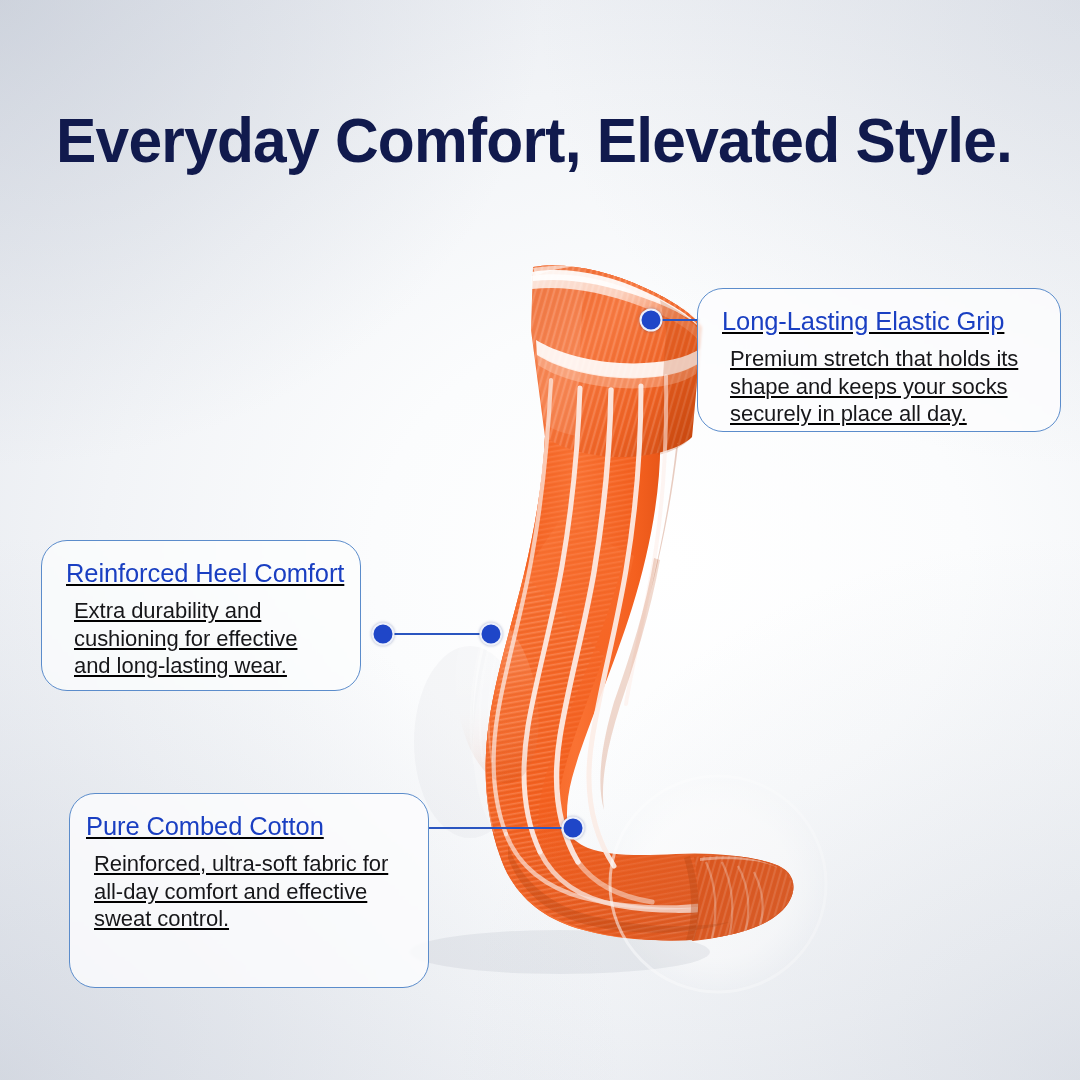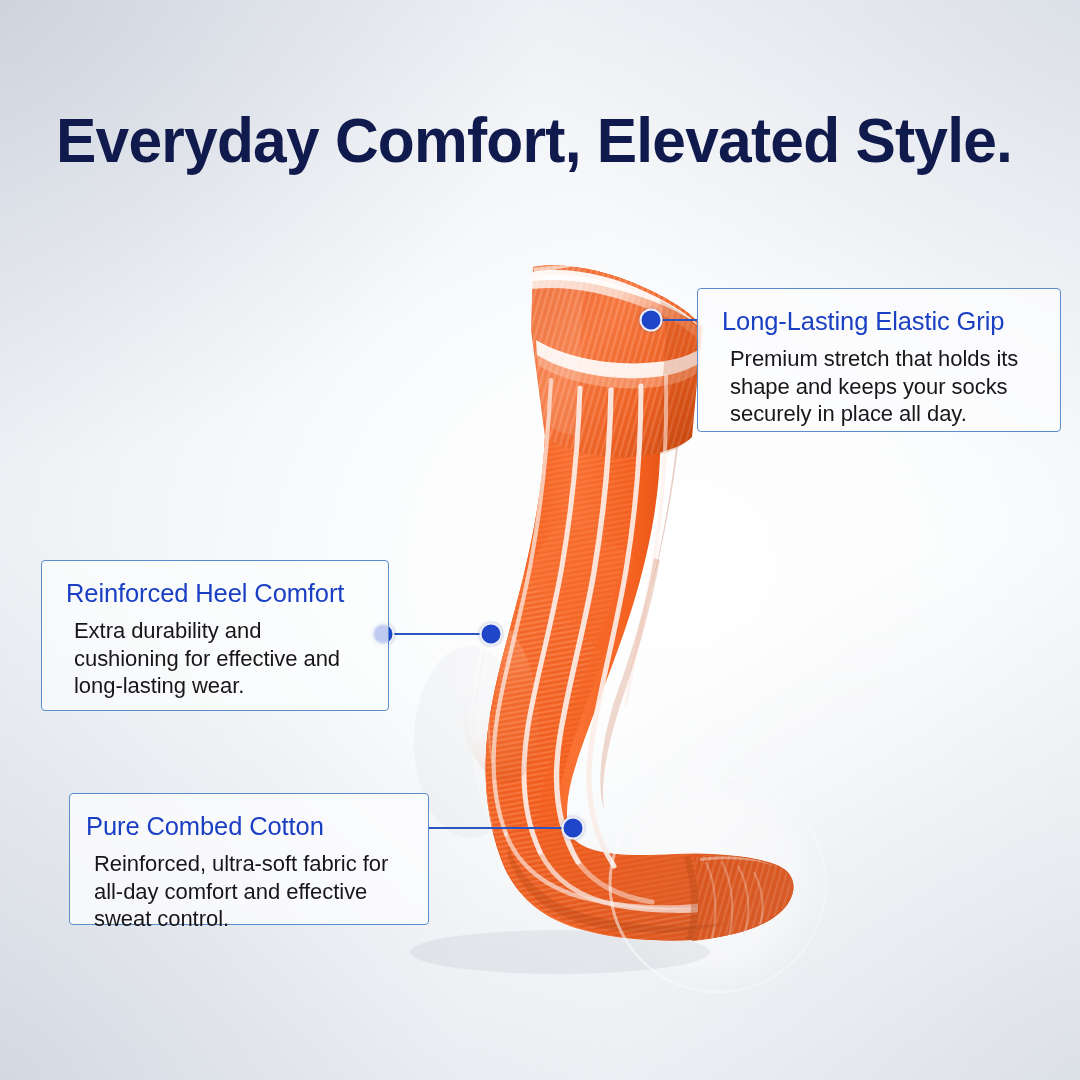--- a/index.html
+++ b/index.html
@@ -24,33 +24,33 @@
   #title{position:absolute;left:56px;top:64px;
      font-size:63px;line-height:68px;font-weight:700;
      letter-spacing:-.8px;color:#111a4d;white-space:nowrap;
      transform:scaleX(.96);transform-origin:left center;}
 
   
   #sock{position:absolute;left:0;top:0;width:1080px;height:1080px;}
 
   
   .callout{position:absolute;box-sizing:border-box;
-     border:1.6px solid #5b8ccb;border-radius:4px;
+     border:1.6px solid #5b8ccb;border-radius:26px;
      background:rgba(252,253,254,.80);
      backdrop-filter:blur(1px);
-     padding:17px 22px 19px 24px;}
+     padding:17px 22px 19px 24px;text-decoration:underline;}
   .callout .head{font-size:25.5px;line-height:31px;font-weight:400;
      color:#1a3fc2;letter-spacing:-.1px;margin:0 0 4px 0;white-space:nowrap;}
   .callout .body{font-size:22px;line-height:27.5px;font-weight:400;
      color:#17171a;letter-spacing:-.05px;margin:8px;}
 
   #box-grip  {left:697px;top:288px;width:364px;height:144px;}
-  #box-heel  {left:41px; top:560px;width:348px;height:151px;
+  #box-heel  {left:41px; top:540px;width:320px;height:151px;
               background:rgba(252,253,254,.72);}
-  #box-cotton{left:69px; top:793px;width:360px;height:132px;padding-left:16px;}
+  #box-cotton{left:69px; top:793px;width:360px;height:195px;padding-left:16px;}
 
   
   .conn-line{position:absolute;height:1.7px;background:#2a55c0;}
   .conn-dot{position:absolute;width:19px;height:19px;border-radius:50%;
      background:#1f46c8;border:2.5px solid rgba(255,255,255,.92);
      box-shadow:0 0 3px rgba(20,40,110,.35);
      transform:translate(-50%,-50%);}
 
   #line-grip  {left:651px;top:319px;width:48px;}
   #dot-grip   {left:651px;top:320px;}

